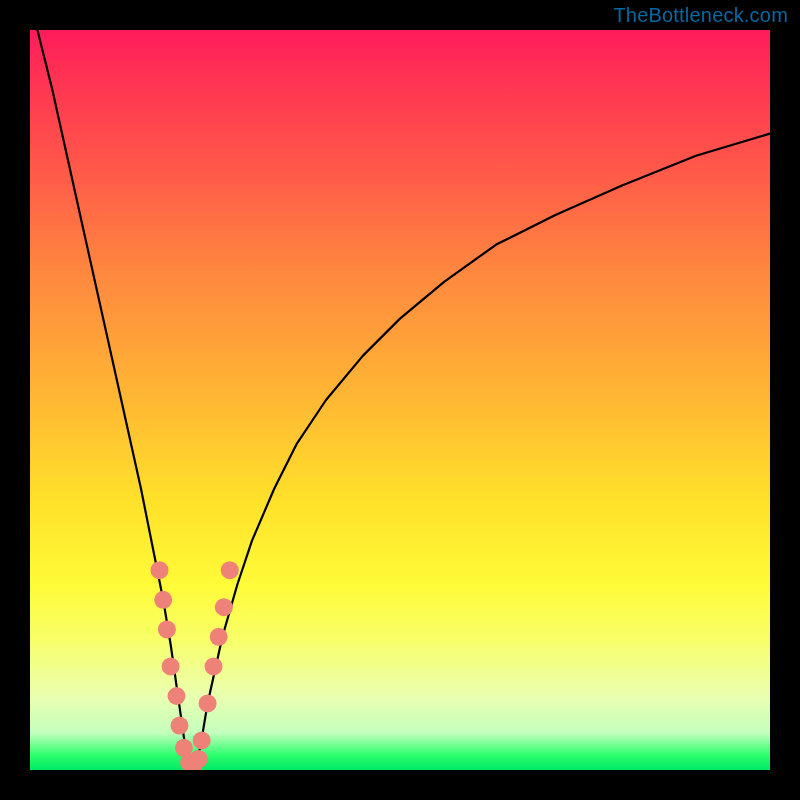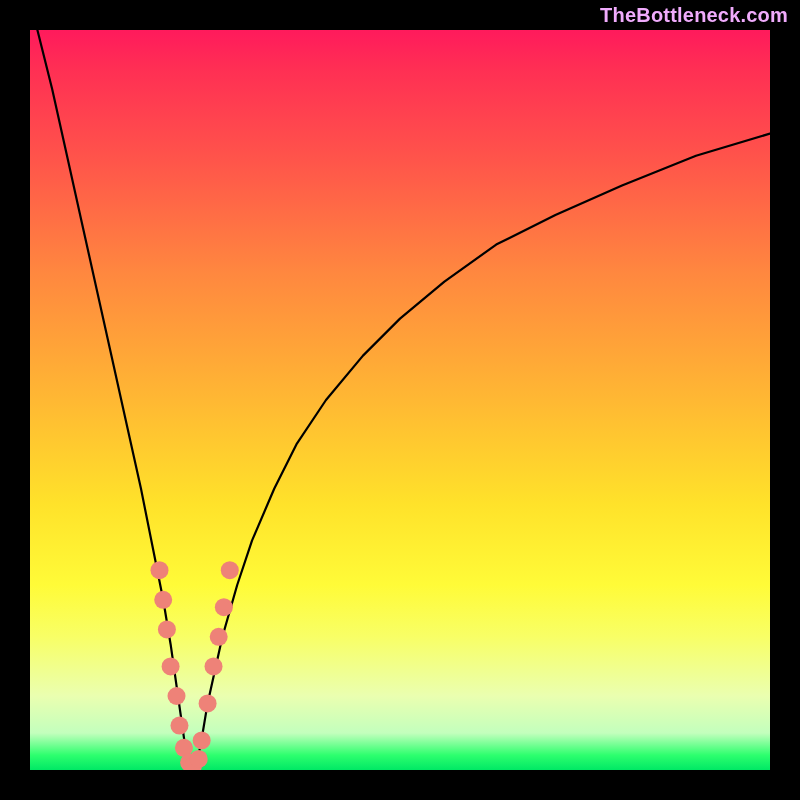--- a/index.html
+++ b/index.html
@@ -50,23 +50,23 @@
     );
   }
   .curve-layer {
     position: absolute;
     left: 0; top: 0; width: 100%; height: 100%;
   }
   .watermark {
     position: absolute;
     top: 4px;
     right: 12px;
-    color: #f0abfc;
+    color: #0369a1;
     font-size: 20px;
-    font-weight: 700;
+    font-weight: 400;
     letter-spacing: 0.2px;
     user-select: none;
   }
 </style>
 </head>
 <body>
 
 <div class="frame">
   <div class="plot-area">
     <div class="gradient-bg"></div>

